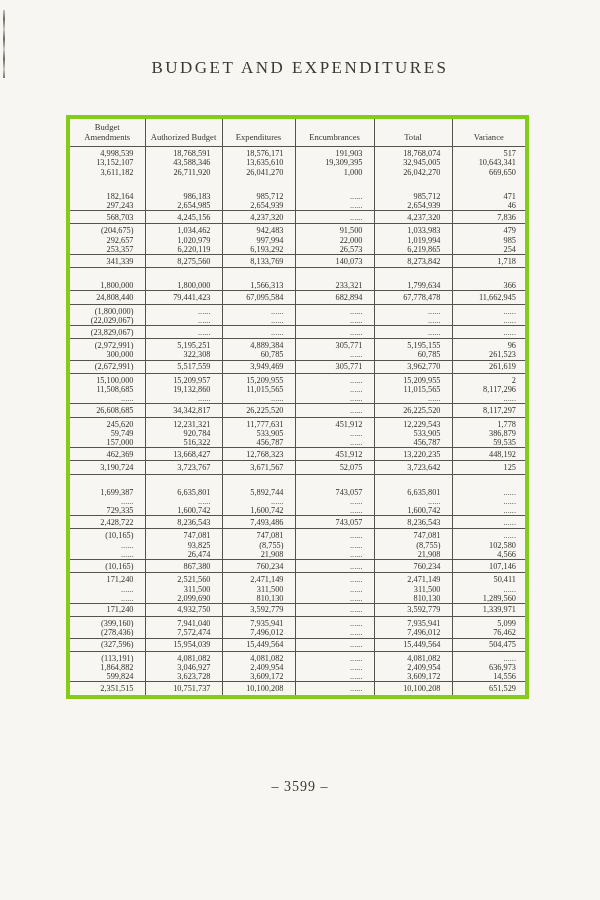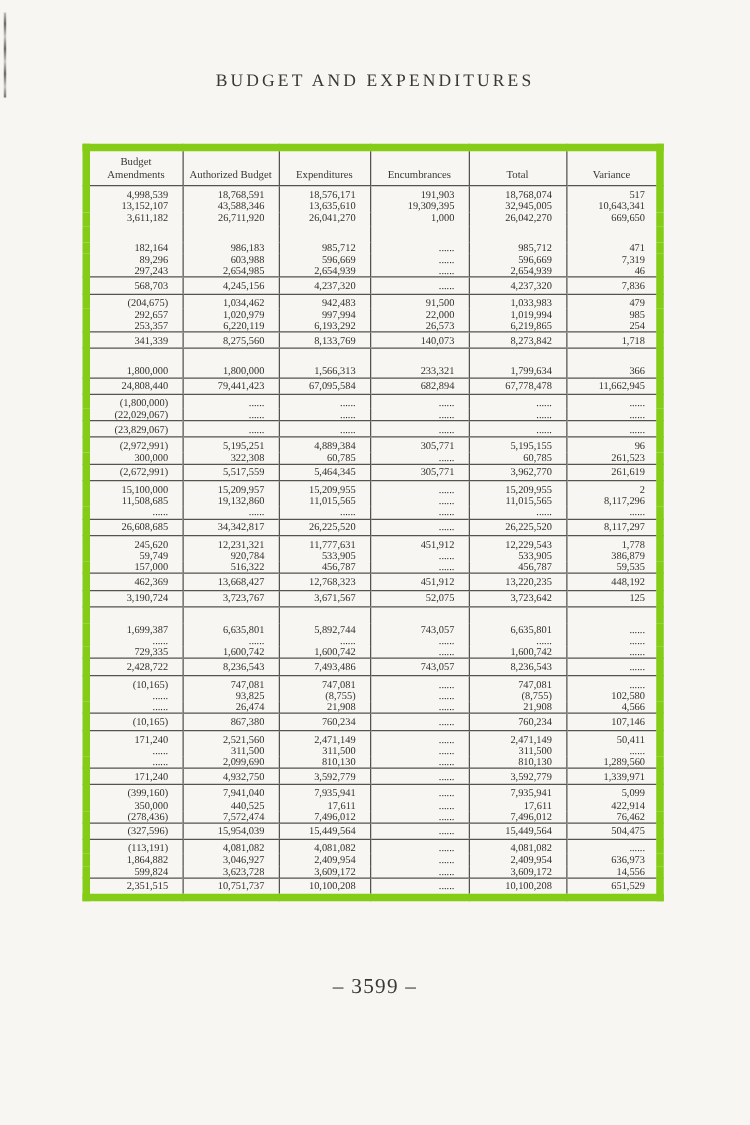--- a/index.html
+++ b/index.html
@@ -13,27 +13,27 @@
   }
   .scan-artifact {
     position:absolute; left:3px; top:10px; width:2px; height:68px;
     background:repeating-linear-gradient(
       to bottom, #b9b7b2 0px, #55534c 9px, #8a887f 14px, #c9c7c1 20px);
     opacity:.85;
   }
   .page-title {
     position:absolute; top:58px; left:0; width:100%;
     text-align:center;
-    font-size:14px; letter-spacing:2.5px;
+    font-size:17px; letter-spacing:2.5px;
     color:#3a3832;
   }
   .table-wrap { position:absolute; left:66px; top:115px; width:459px; }
   table.budget {
     border-collapse:collapse; table-layout:fixed; width:459px;
-    border:6px solid #84cc16;
+    border:4px solid #84cc16;
     font-family:Liberation Serif, serif;
   }
   table.budget th, table.budget td {
     border-left:1px solid #55534c;
     font-weight:normal;
     overflow:hidden;
   }
   table.budget th:first-child, table.budget td:first-child { border-left:none; }
   table.budget th {
     border-bottom:1px solid #55534c;
@@ -54,21 +54,21 @@
   tr.data-row:last-of-type td { padding-bottom:2px; }
   tr.total-row td {
     border-top:1px solid #55534c;
     border-bottom:1px solid #55534c;
     padding-top:1.5px; padding-bottom:1.5px;
   }
   tr.gap-row td { height:13px; padding:0; }
   .page-number {
     position:absolute; top:779px; left:0; width:100%;
     text-align:center;
-    font-size:17px; letter-spacing:1px;
+    font-size:14px; letter-spacing:1px;
     color:#3a3832;
   }
 </style>
 </head>
 <body>
 
 <div class="scan-artifact"></div>
 
 <div class="page-title">BUDGET AND EXPENDITURES</div>
 
@@ -130,28 +130,20 @@
         </tr>
         <tr class="data-row">
           <td>182,164</td>
           <td>986,183</td>
           <td>985,712</td>
           <td>......</td>
           <td>985,712</td>
           <td>471</td>
         </tr>
         <tr class="data-row">
-          <td>89,296</td>
-          <td>603,988</td>
-          <td>596,669</td>
-          <td>......</td>
-          <td>596,669</td>
-          <td>7,319</td>
-        </tr>
-        <tr class="data-row">
           <td>297,243</td>
           <td>2,654,985</td>
           <td>2,654,939</td>
           <td>......</td>
           <td>2,654,939</td>
           <td>46</td>
         </tr>
         <tr class="total-row">
           <td>568,703</td>
           <td>4,245,156</td>
@@ -260,21 +252,21 @@
           <td>300,000</td>
           <td>322,308</td>
           <td>60,785</td>
           <td>......</td>
           <td>60,785</td>
           <td>261,523</td>
         </tr>
         <tr class="total-row">
           <td>(2,672,991)</td>
           <td>5,517,559</td>
-          <td>5,464,345</td>
+          <td>3,949,469</td>
           <td>305,771</td>
           <td>3,962,770</td>
           <td>261,619</td>
         </tr>
       </tbody>
       <tbody>
         <tr class="data-row">
           <td>15,100,000</td>
           <td>15,209,957</td>
           <td>15,209,955</td>
@@ -464,28 +456,20 @@
       <tbody>
         <tr class="data-row">
           <td>(399,160)</td>
           <td>7,941,040</td>
           <td>7,935,941</td>
           <td>......</td>
           <td>7,935,941</td>
           <td>5,099</td>
         </tr>
         <tr class="data-row">
-          <td>350,000</td>
-          <td>440,525</td>
-          <td>17,611</td>
-          <td>......</td>
-          <td>17,611</td>
-          <td>422,914</td>
-        </tr>
-        <tr class="data-row">
           <td>(278,436)</td>
           <td>7,572,474</td>
           <td>7,496,012</td>
           <td>......</td>
           <td>7,496,012</td>
           <td>76,462</td>
         </tr>
         <tr class="total-row">
           <td>(327,596)</td>
           <td>15,954,039</td>

